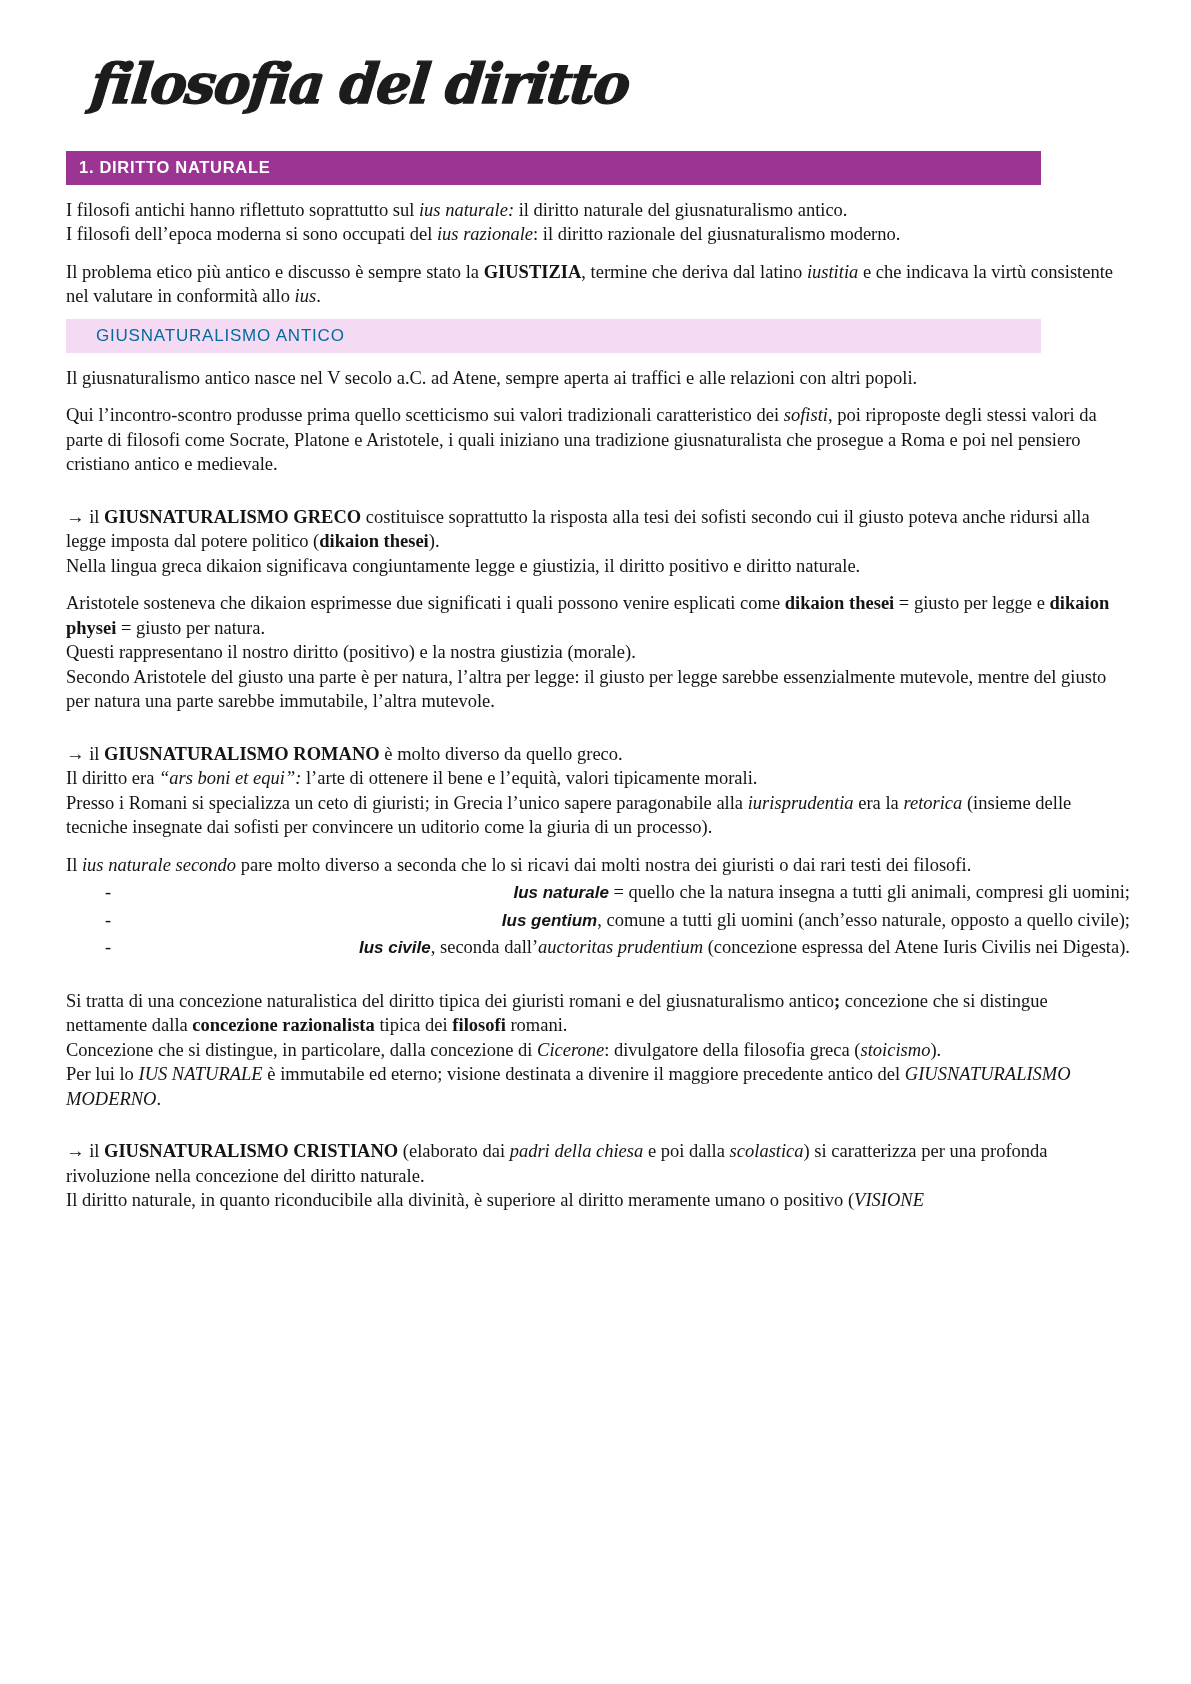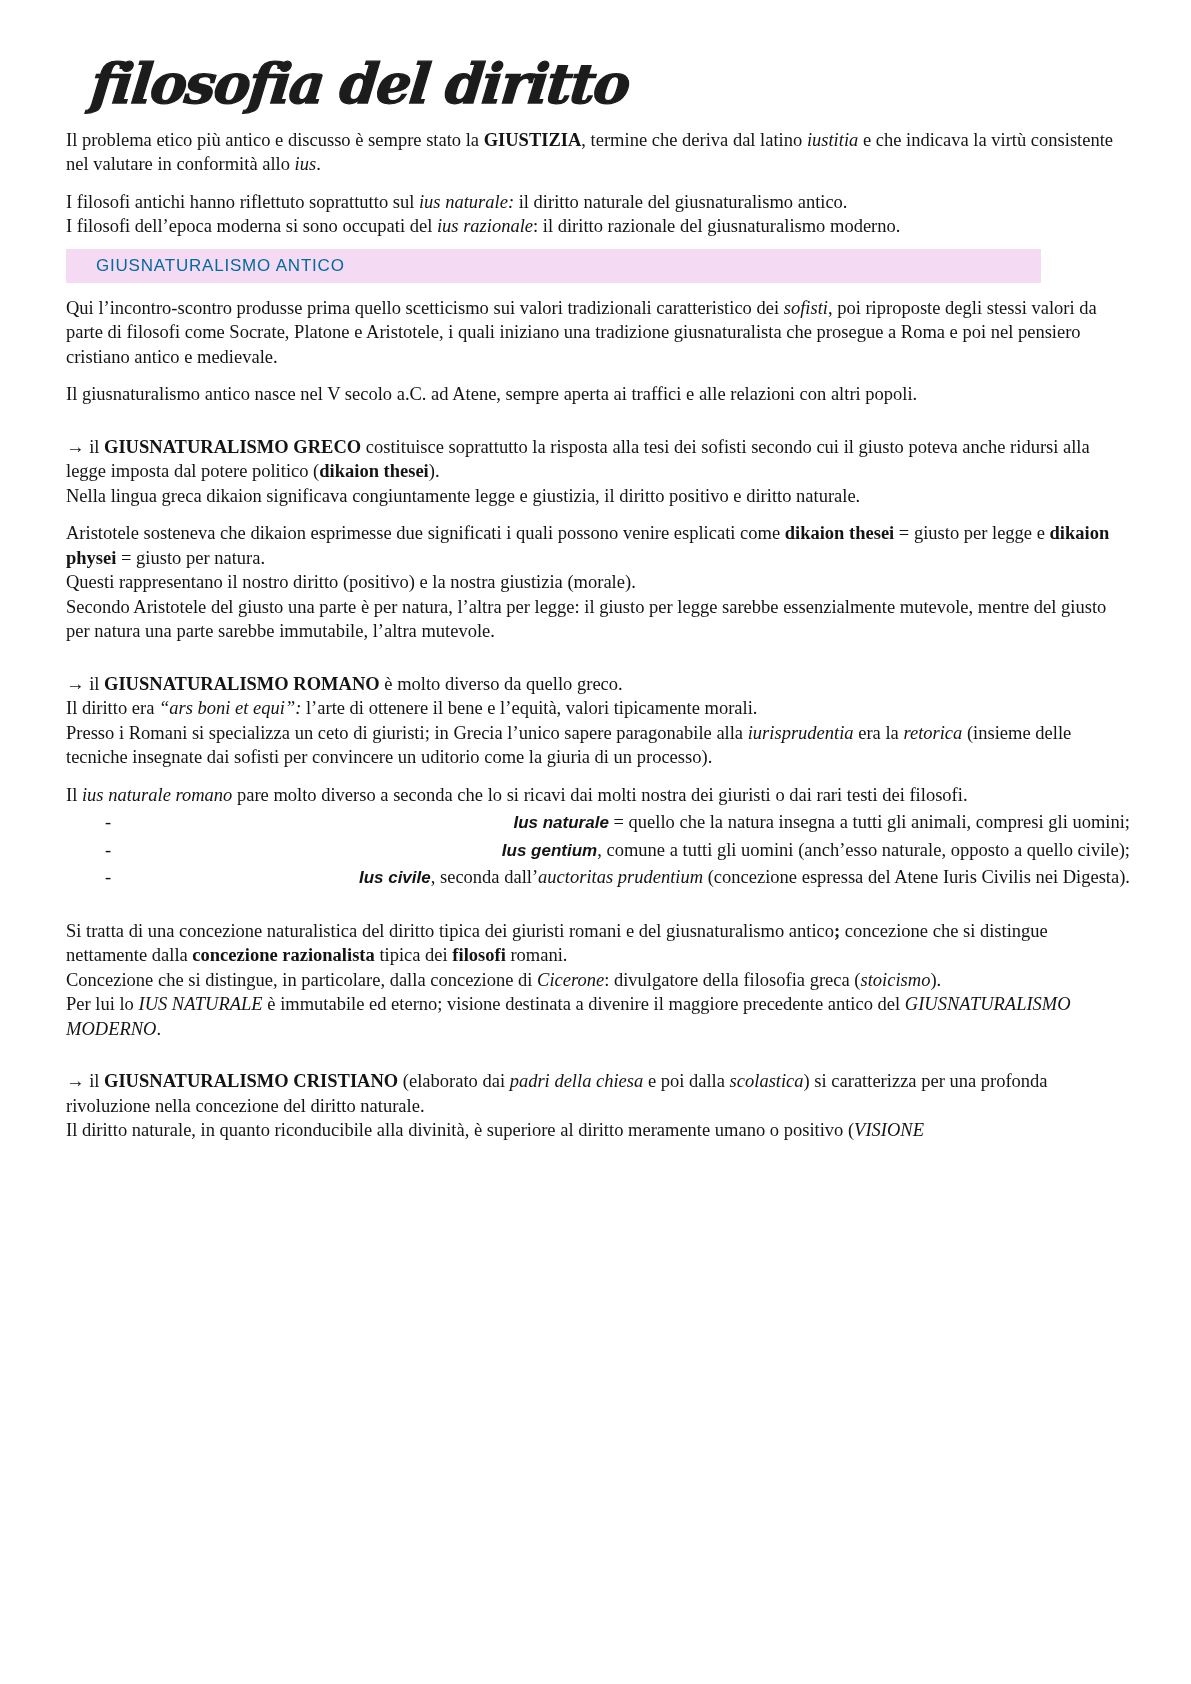--- a/index.html
+++ b/index.html
@@ -87,37 +87,40 @@
   }
   .li-text { flex: 1; text-align: right; }
 </style>
 </head>
 <body>
 
 <div class="page">
 
   <h1 class="doc-title">filosofia del diritto</h1>
 
+  <div class="section-bar">
+    <span>1. DIRITTO NATURALE</span>
+  </div>
 
+  <p class="para"><span>I filosofi antichi hanno riflettuto soprattutto sul </span><span class="seg-i">ius naturale:</span><span> il diritto naturale del giusnaturalismo antico.</span><br><span>I filosofi dell’epoca moderna si sono occupati del </span><span class="seg-i">ius razionale</span><span>: il diritto razionale del giusnaturalismo moderno.</span></p>
   <p class="para"><span>Il problema etico più antico e discusso è sempre stato la </span><span class="seg-b">GIUSTIZIA</span><span>, termine che deriva dal latino </span><span class="seg-i">iustitia</span><span> e che indicava la virtù consistente nel valutare in conformità allo </span><span class="seg-i">ius</span><span>.</span></p>
-  <p class="para"><span>I filosofi antichi hanno riflettuto soprattutto sul </span><span class="seg-i">ius naturale:</span><span> il diritto naturale del giusnaturalismo antico.</span><br><span>I filosofi dell’epoca moderna si sono occupati del </span><span class="seg-i">ius razionale</span><span>: il diritto razionale del giusnaturalismo moderno.</span></p>
 
   <div class="subsection-bar">
     <span>GIUSNATURALISMO ANTICO</span>
   </div>
 
+  <p class="para"><span>Il giusnaturalismo antico nasce nel V secolo a.C. ad Atene, sempre aperta ai traffici e alle relazioni con altri popoli.</span></p>
   <p class="para"><span>Qui l’incontro-scontro produsse prima quello scetticismo sui valori tradizionali caratteristico dei </span><span class="seg-i">sofisti</span><span>, poi riproposte degli stessi valori da parte di filosofi come Socrate, Platone e Aristotele, i quali iniziano una tradizione giusnaturalista che prosegue a Roma e poi nel pensiero cristiano antico e medievale.</span></p>
-  <p class="para"><span>Il giusnaturalismo antico nasce nel V secolo a.C. ad Atene, sempre aperta ai traffici e alle relazioni con altri popoli.</span></p>
 
   <p class="para gap"><span>→ il </span><span class="seg-bi">GIUSNATURALISMO GRECO</span><span> costituisce soprattutto la risposta alla tesi dei sofisti secondo cui il giusto poteva anche ridursi alla legge imposta dal potere politico (</span><span class="seg-bi">dikaion thesei</span><span>).</span><br><span>Nella lingua greca dikaion significava congiuntamente legge e giustizia, il diritto positivo e diritto naturale.</span></p>
   <p class="para"><span>Aristotele sosteneva che dikaion esprimesse due significati i quali possono venire esplicati come </span><span class="seg-bi">dikaion thesei</span><span> = giusto per legge e </span><span class="seg-bi">dikaion physei</span><span> = giusto per natura.</span><br><span>Questi rappresentano il nostro diritto (positivo) e la nostra giustizia (morale).</span><br><span>Secondo Aristotele del giusto una parte è per natura, l’altra per legge: il giusto per legge sarebbe essenzialmente mutevole, mentre del giusto per natura una parte sarebbe immutabile, l’altra mutevole.</span></p>
 
   <p class="para gap"><span>→ il </span><span class="seg-bi">GIUSNATURALISMO ROMANO</span><span> è molto diverso da quello greco.</span><br><span>Il diritto era </span><span class="seg-i">“ars boni et equi”:</span><span> l’arte di ottenere il bene e l’equità, valori tipicamente morali.</span><br><span>Presso i Romani si specializza un ceto di giuristi; in Grecia l’unico sapere paragonabile alla </span><span class="seg-i">iurisprudentia</span><span> era la </span><span class="seg-i">retorica</span><span> (insieme delle tecniche insegnate dai sofisti per convincere un uditorio come la giuria di un processo).</span></p>
 
-  <p class="para"><span>Il </span><span class="seg-i">ius naturale romano</span><span> pare molto diverso a seconda che lo si ricavi dai molti nostra dei giuristi o dai rari testi dei filosofi.</span></p>
+  <p class="para"><span>Il </span><span class="seg-i">ius naturale secondo</span><span> pare molto diverso a seconda che lo si ricavi dai molti nostra dei giuristi o dai rari testi dei filosofi.</span></p>
 
   <ul class="ius-list">
     <li class="ius-item">
       <span class="dash">-</span>
       <span class="li-text"><span class="seg-sb">Ius naturale</span><span> = quello che la natura insegna a tutti gli animali, compresi gli uomini;</span></span>
     </li>
     <li class="ius-item">
       <span class="dash">-</span>
       <span class="li-text"><span class="seg-sb">Ius gentium</span><span>, comune a tutti gli uomini (anch’esso naturale, opposto a quello civile);</span></span>
     </li>

